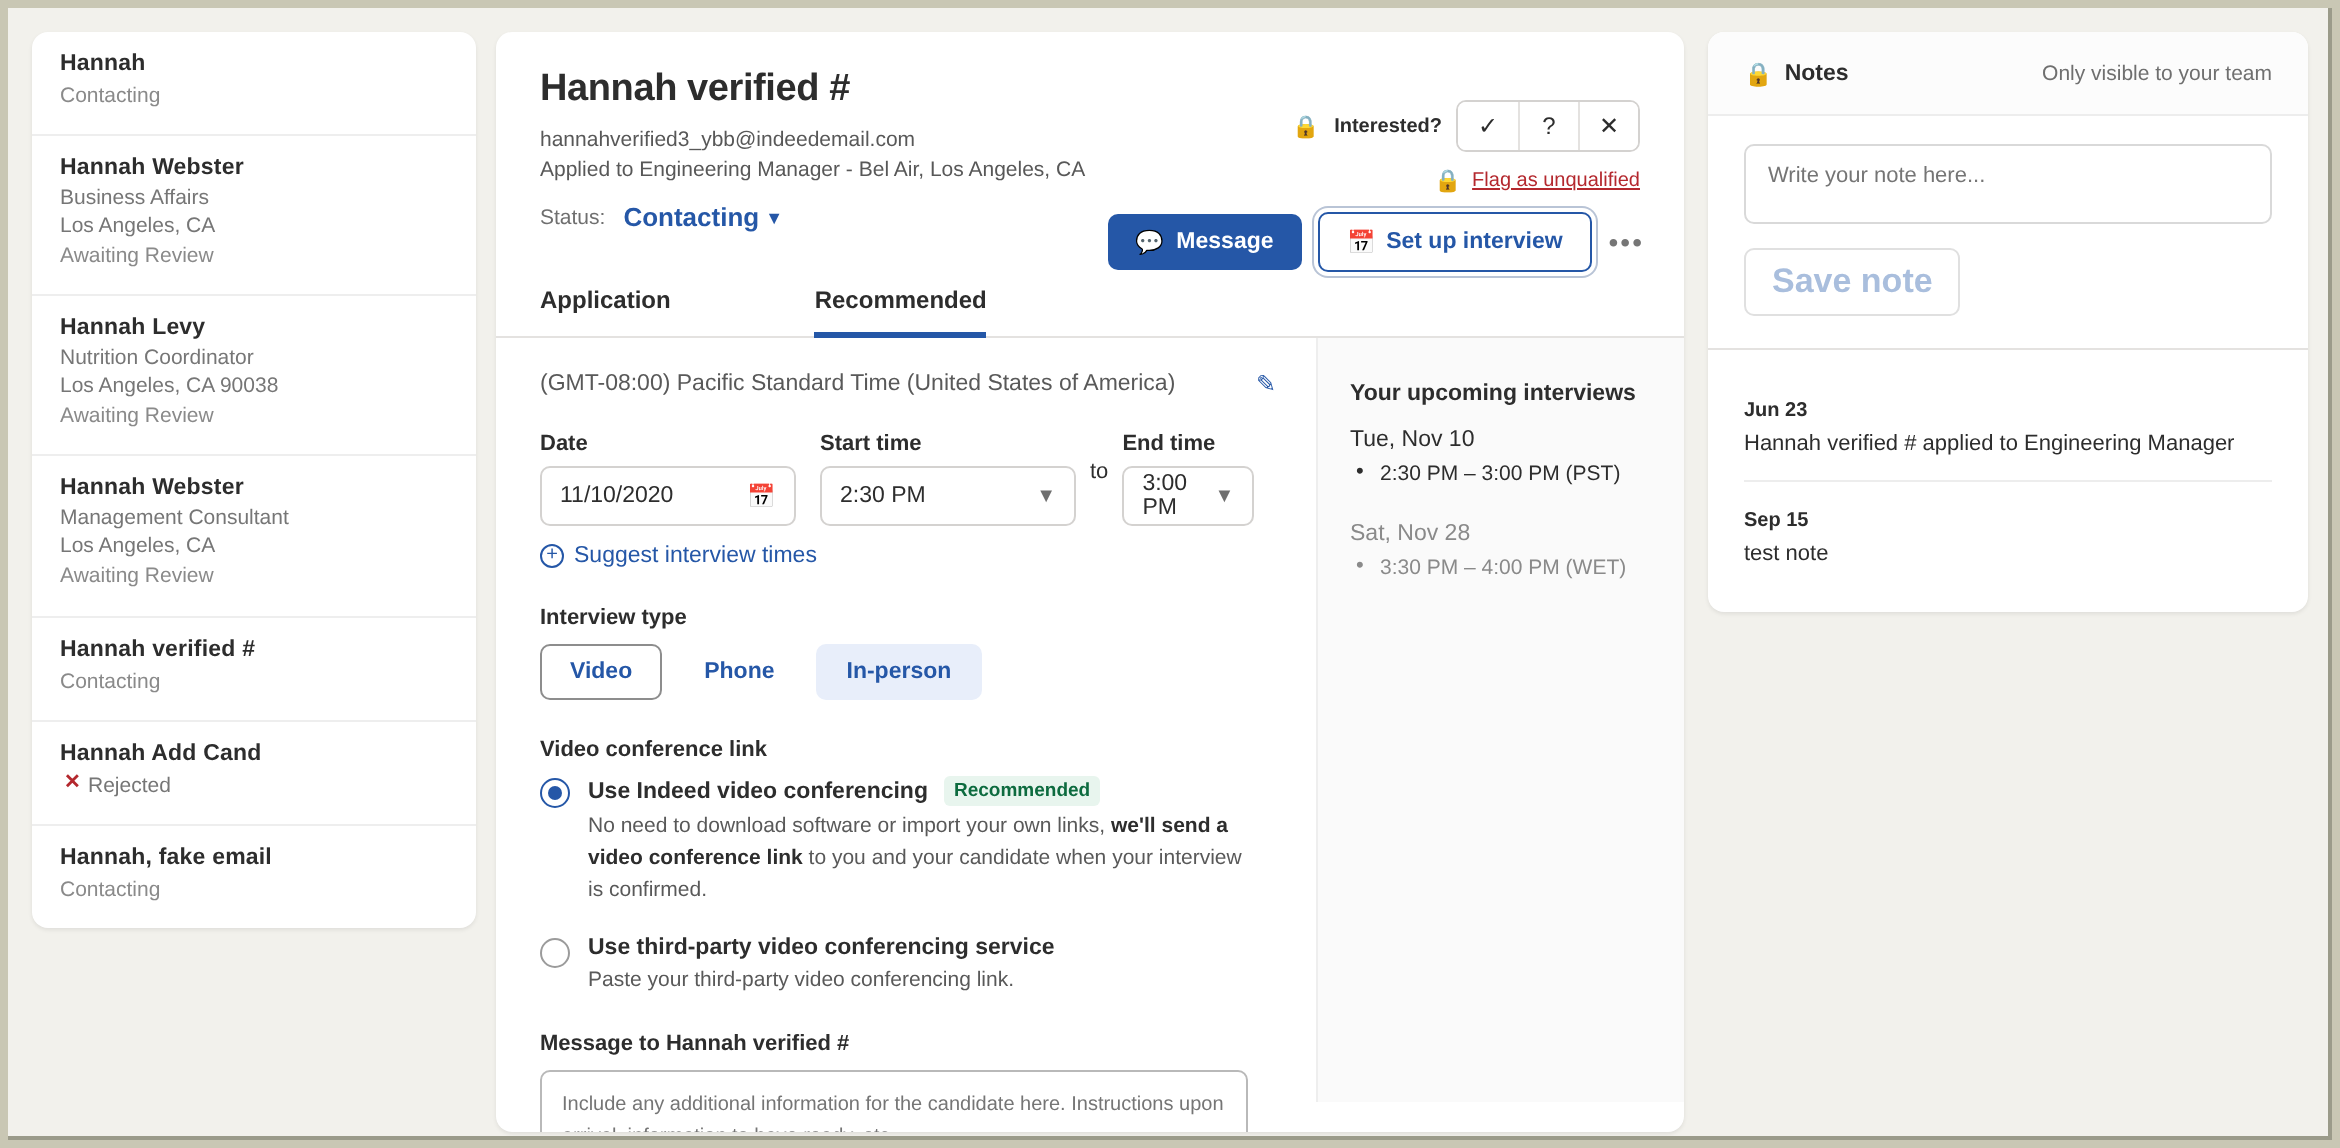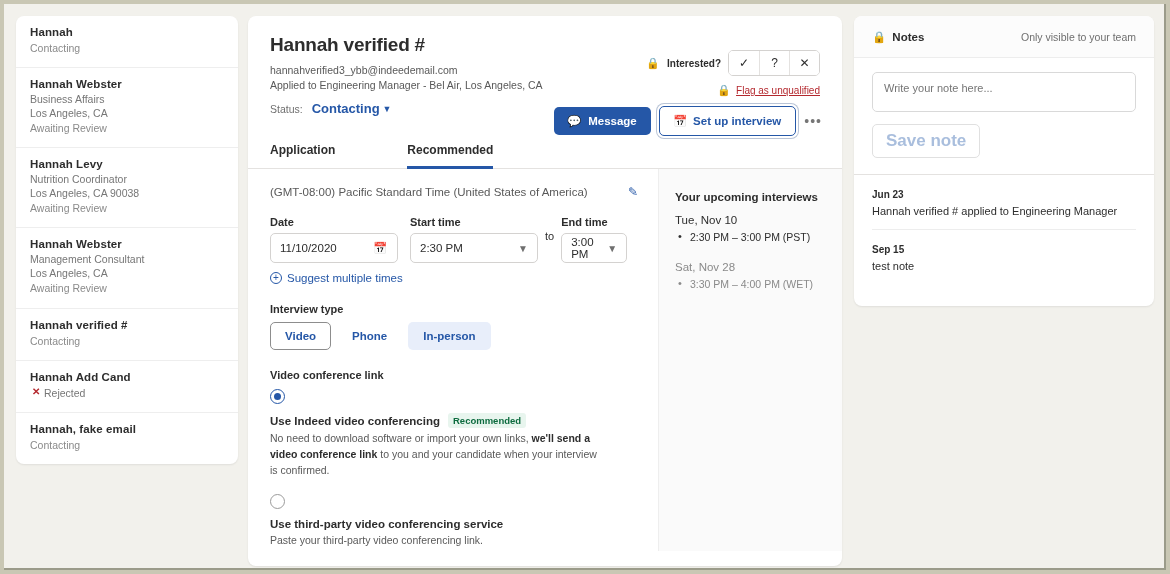--- a/index.html
+++ b/index.html
@@ -167,21 +167,21 @@
   .type-row{ display:flex; gap:6px; }
   .type-btn{
     font-size:11.5px; font-weight:bold; color:#2557a7;
     padding:7px 14px; border-radius:5px; cursor:pointer;
     border:1px solid transparent; background:transparent;
     font-family:inherit;
   }
   .type-btn.selected{ background:#fff; border-color:#8d8d8d; }
   .type-btn.hover{ background:#e8eefa; }
 
-  .radio-row{ display:flex; gap:9px; margin-top:6px;flex-direction:column; }
+  .radio-row{ display:flex; gap:9px; margin-top:6px; }
   .radio{
     width:15px;height:15px;border-radius:50%;border:1.5px solid #9b9b9b;
     flex:none; margin-top:1px; background:#fff; cursor:pointer;
     display:flex;align-items:center;justify-content:center;
   }
   .radio.on{ border-color:#2557a7; }
   .radio.on::after{ content:""; width:7px;height:7px;border-radius:50%;background:#2557a7; }
   .radio-title{ font-size:11.5px; font-weight:bold; color:#2d2d2d; display:flex; align-items:center; gap:8px; }
   .badge{
     font-size:9.5px; font-weight:bold; color:#0d6b3f;
@@ -225,21 +225,21 @@
   .note-input{
     width:100%; height:40px; border:1px solid #d9d9d9; border-radius:5px;
     background:#fff; padding:9px 11px; font-size:11px; color:#8a8a8a;
     font-family:inherit; resize:none;
   }
   .save-note{
     margin-top:9px; border:1px solid #e0e0e0; border-radius:5px; background:#fff;
     color:#a9bedd; font-size:17px; font-weight:bold; padding:6px 13px;
     cursor:default; font-family:inherit;
   }
-  .notes-list{ border-top:1px solid #e4e2e0; margin-top:16px; padding:0 18px; }
+  .notes-list{ border-top:1px solid #e4e2e0; margin-top:16px; padding:11px 18px; }
   .note-item{ padding:14px 0 12px 0; border-bottom:1px solid #ededed; }
   .note-item:last-child{ border-bottom:none; }
   .note-date{ font-size:10px; font-weight:bold; color:#2d2d2d; margin-bottom:5px; }
   .note-text{ font-size:11px; color:#2d2d2d; }
   .ico{ display:inline-block; vertical-align:middle; }
 </style>
 </head>
 <body>
 
 <div class="viewport">
@@ -357,21 +357,21 @@
             <div class="field-label">End time</div>
             <div class="input-box end-box">
               <span>3:00 PM</span>
               <span class="chev">▼</span>
             </div>
           </div>
         </div>
 
         <div class="suggest">
           <span class="plus-circ">+</span>
-          <span>Suggest multiple times</span>
+          <span>Suggest interview times</span>
         </div>
 
         <div class="section-label">Interview type</div>
         <div class="type-row" id="type-row">
             <button class="type-btn selected">Video</button>
             <button class="type-btn">Phone</button>
             <button class="type-btn hover">In-person</button>
           </div>
 
         <div class="section-label">Video conference link</div>

